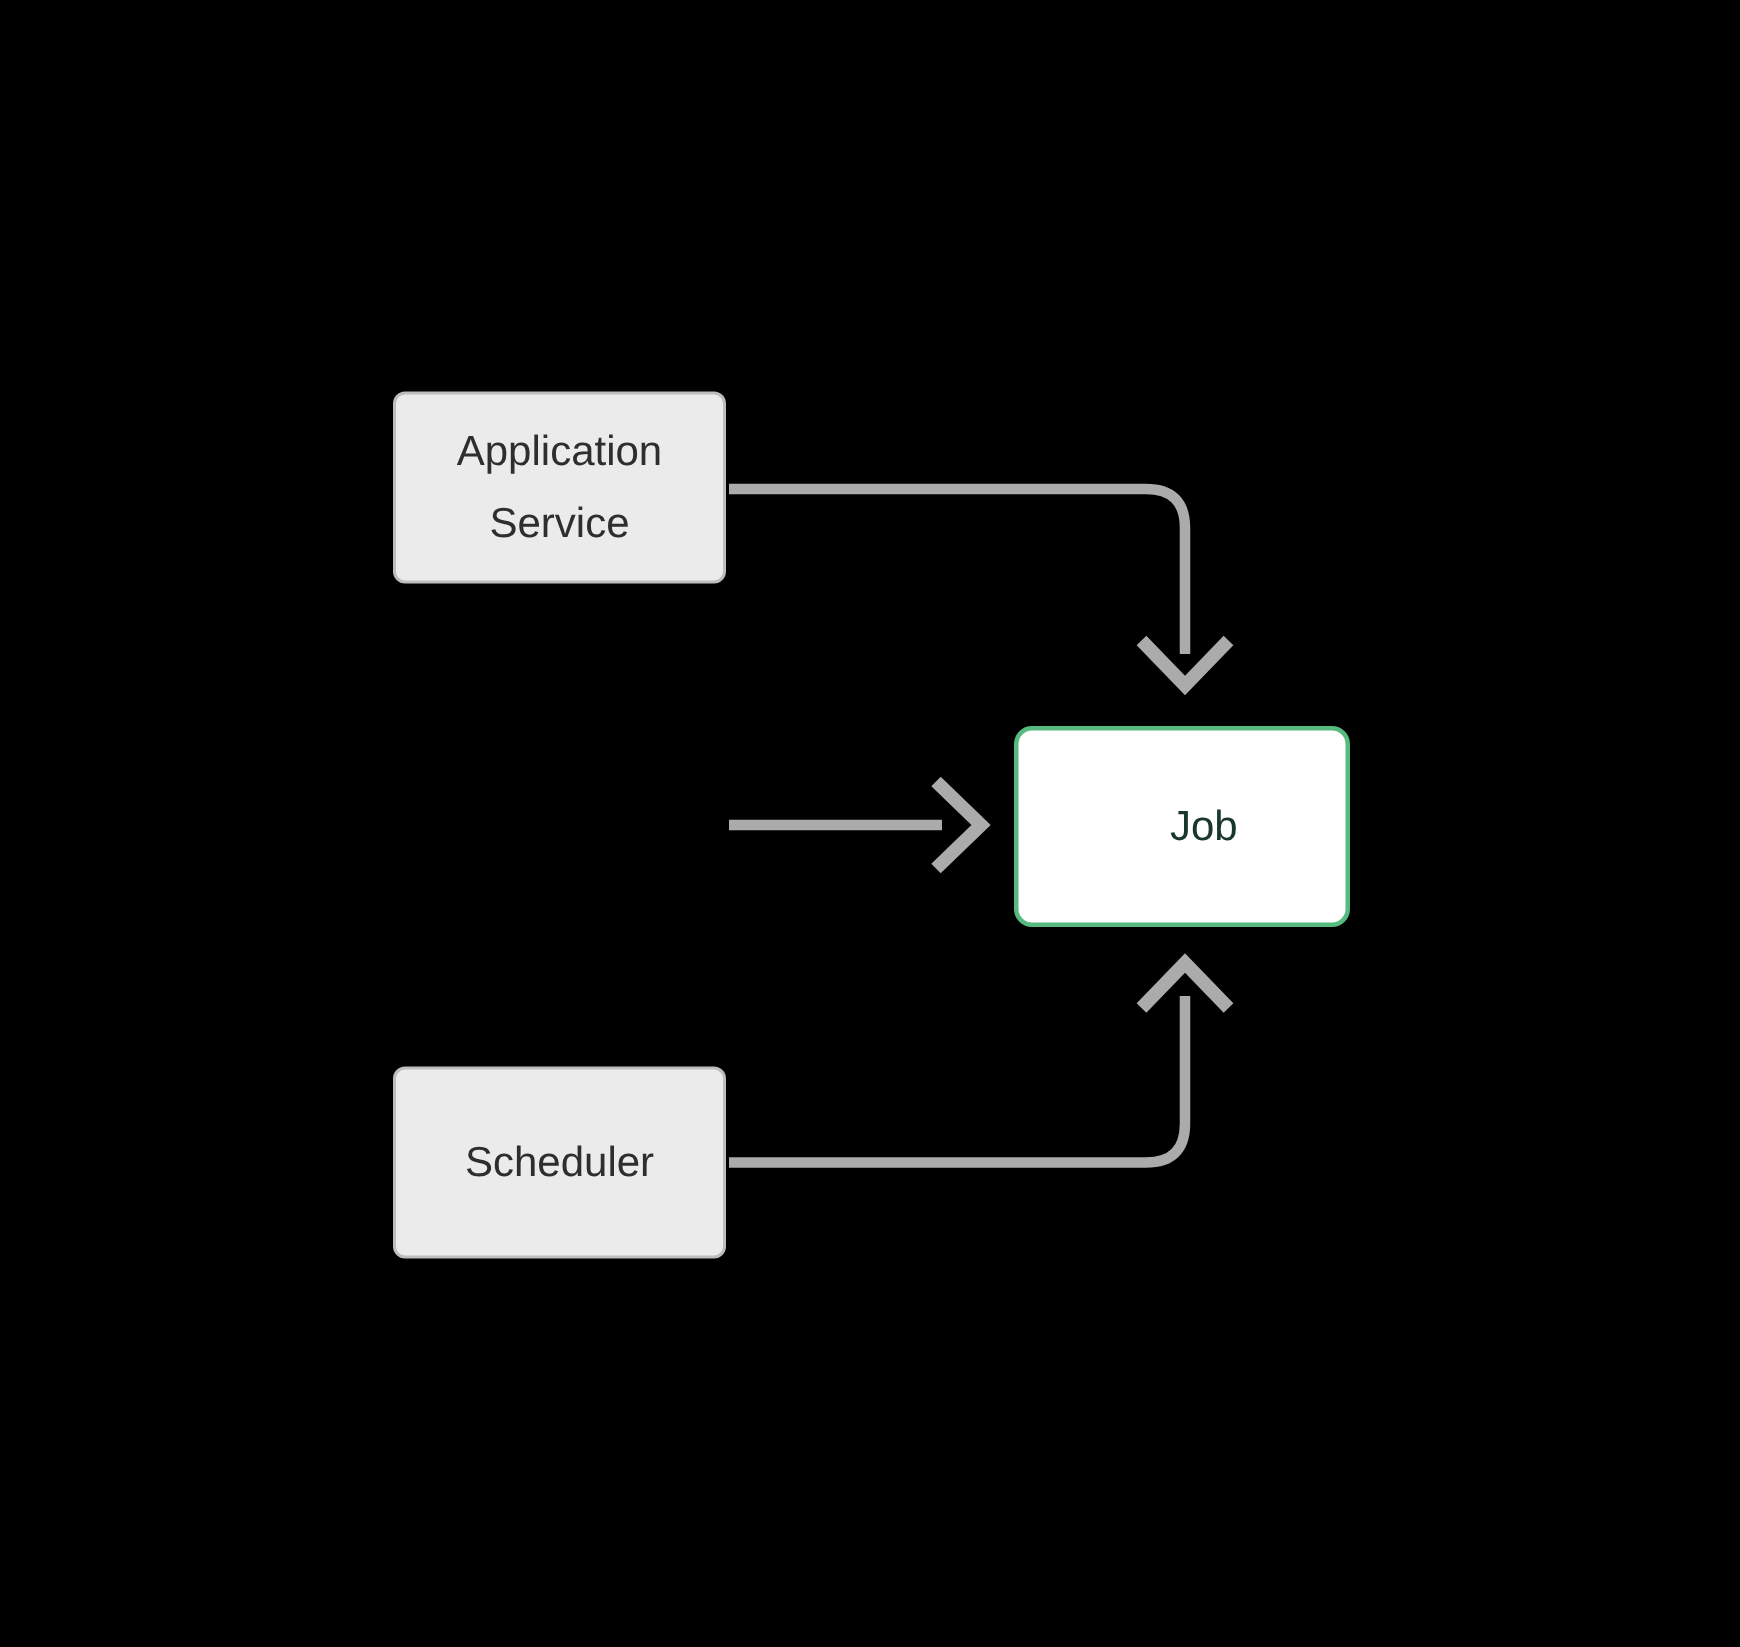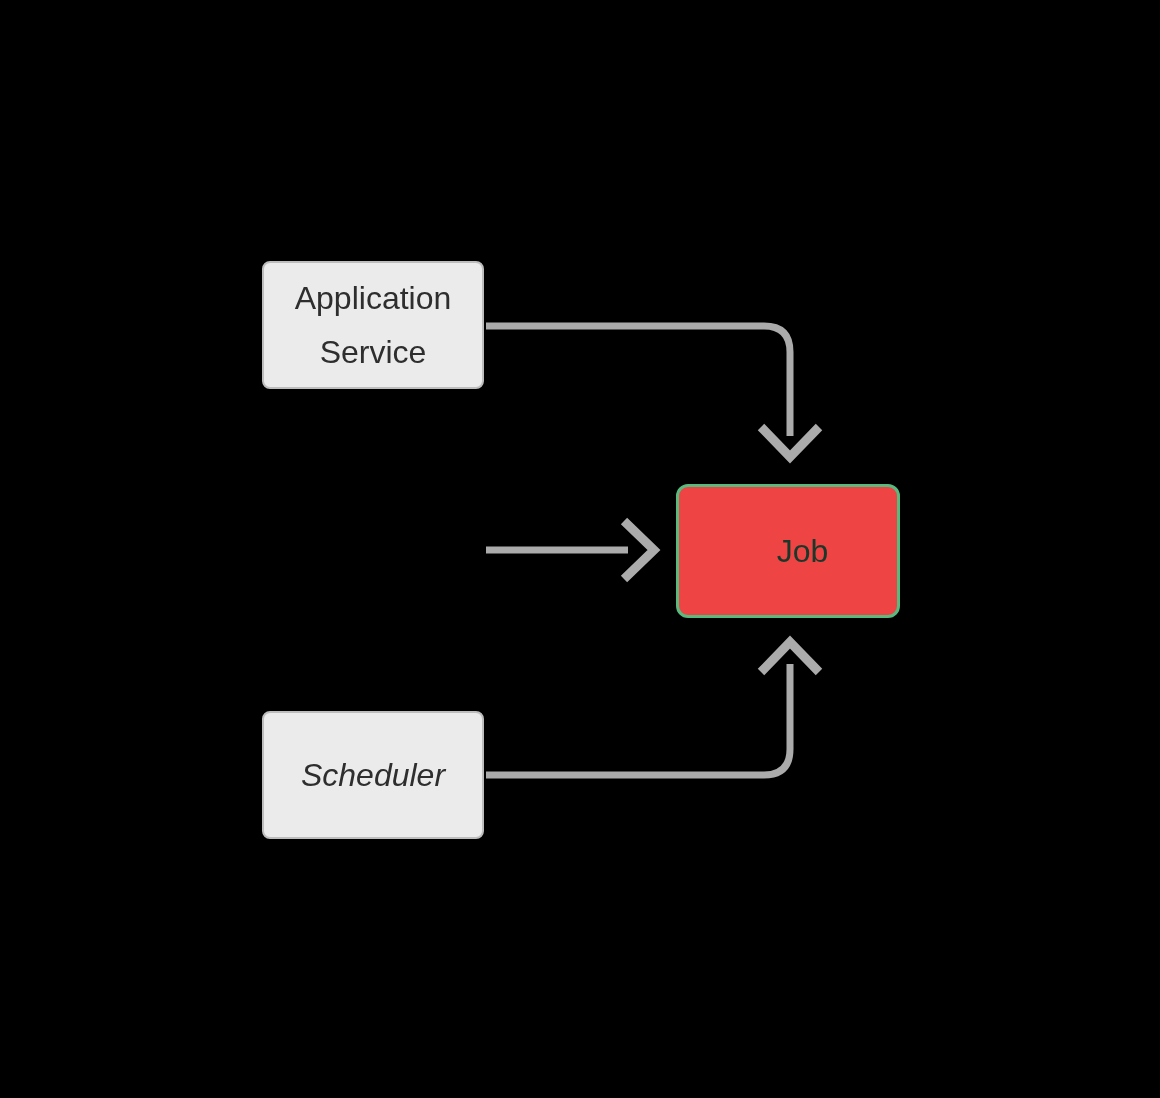--- a/index.html
+++ b/index.html
@@ -33,40 +33,40 @@
   .node-source {
     width: 222px;
     height: 128px;
     background: #ebebeb;
     border: 2px solid #bdbdbd;
     border-radius: 8px;
   }
   .node-target {
     width: 224px;
     height: 134px;
-    background: #ef4444;
+    background: #ffffff;
     border: 3px solid #57ba7f;
     border-radius: 12px;
     box-shadow: 0 2px 0 rgba(0,0,0,0.15);
     padding-left: 29px;
   }
   .node-label {
-    font-size: 32px;
+    font-size: 28px;
     line-height: 1.7;
     color: #2e2e2e;
     white-space: pre-line;
     font-weight: 400;
   }
   .node-target .node-label {
     color: #17382a;
     line-height: 1.2;
   }
   #node-application-service { left: 262px; top: 261px; }
   #node-event-handler       { left: 262px; top: 486px; }
-  #node-scheduler           { left: 262px; top: 711px; font-style: italic; }
+  #node-scheduler           { left: 262px; top: 711px; }
   #node-job                 { left: 676px; top: 484px; }
 
   .edge-shaft {
     fill: none;
     stroke-width: 7;
     stroke-linecap: butt;
   }
   .edge-head {
     fill: none;
     stroke-width: 9;

